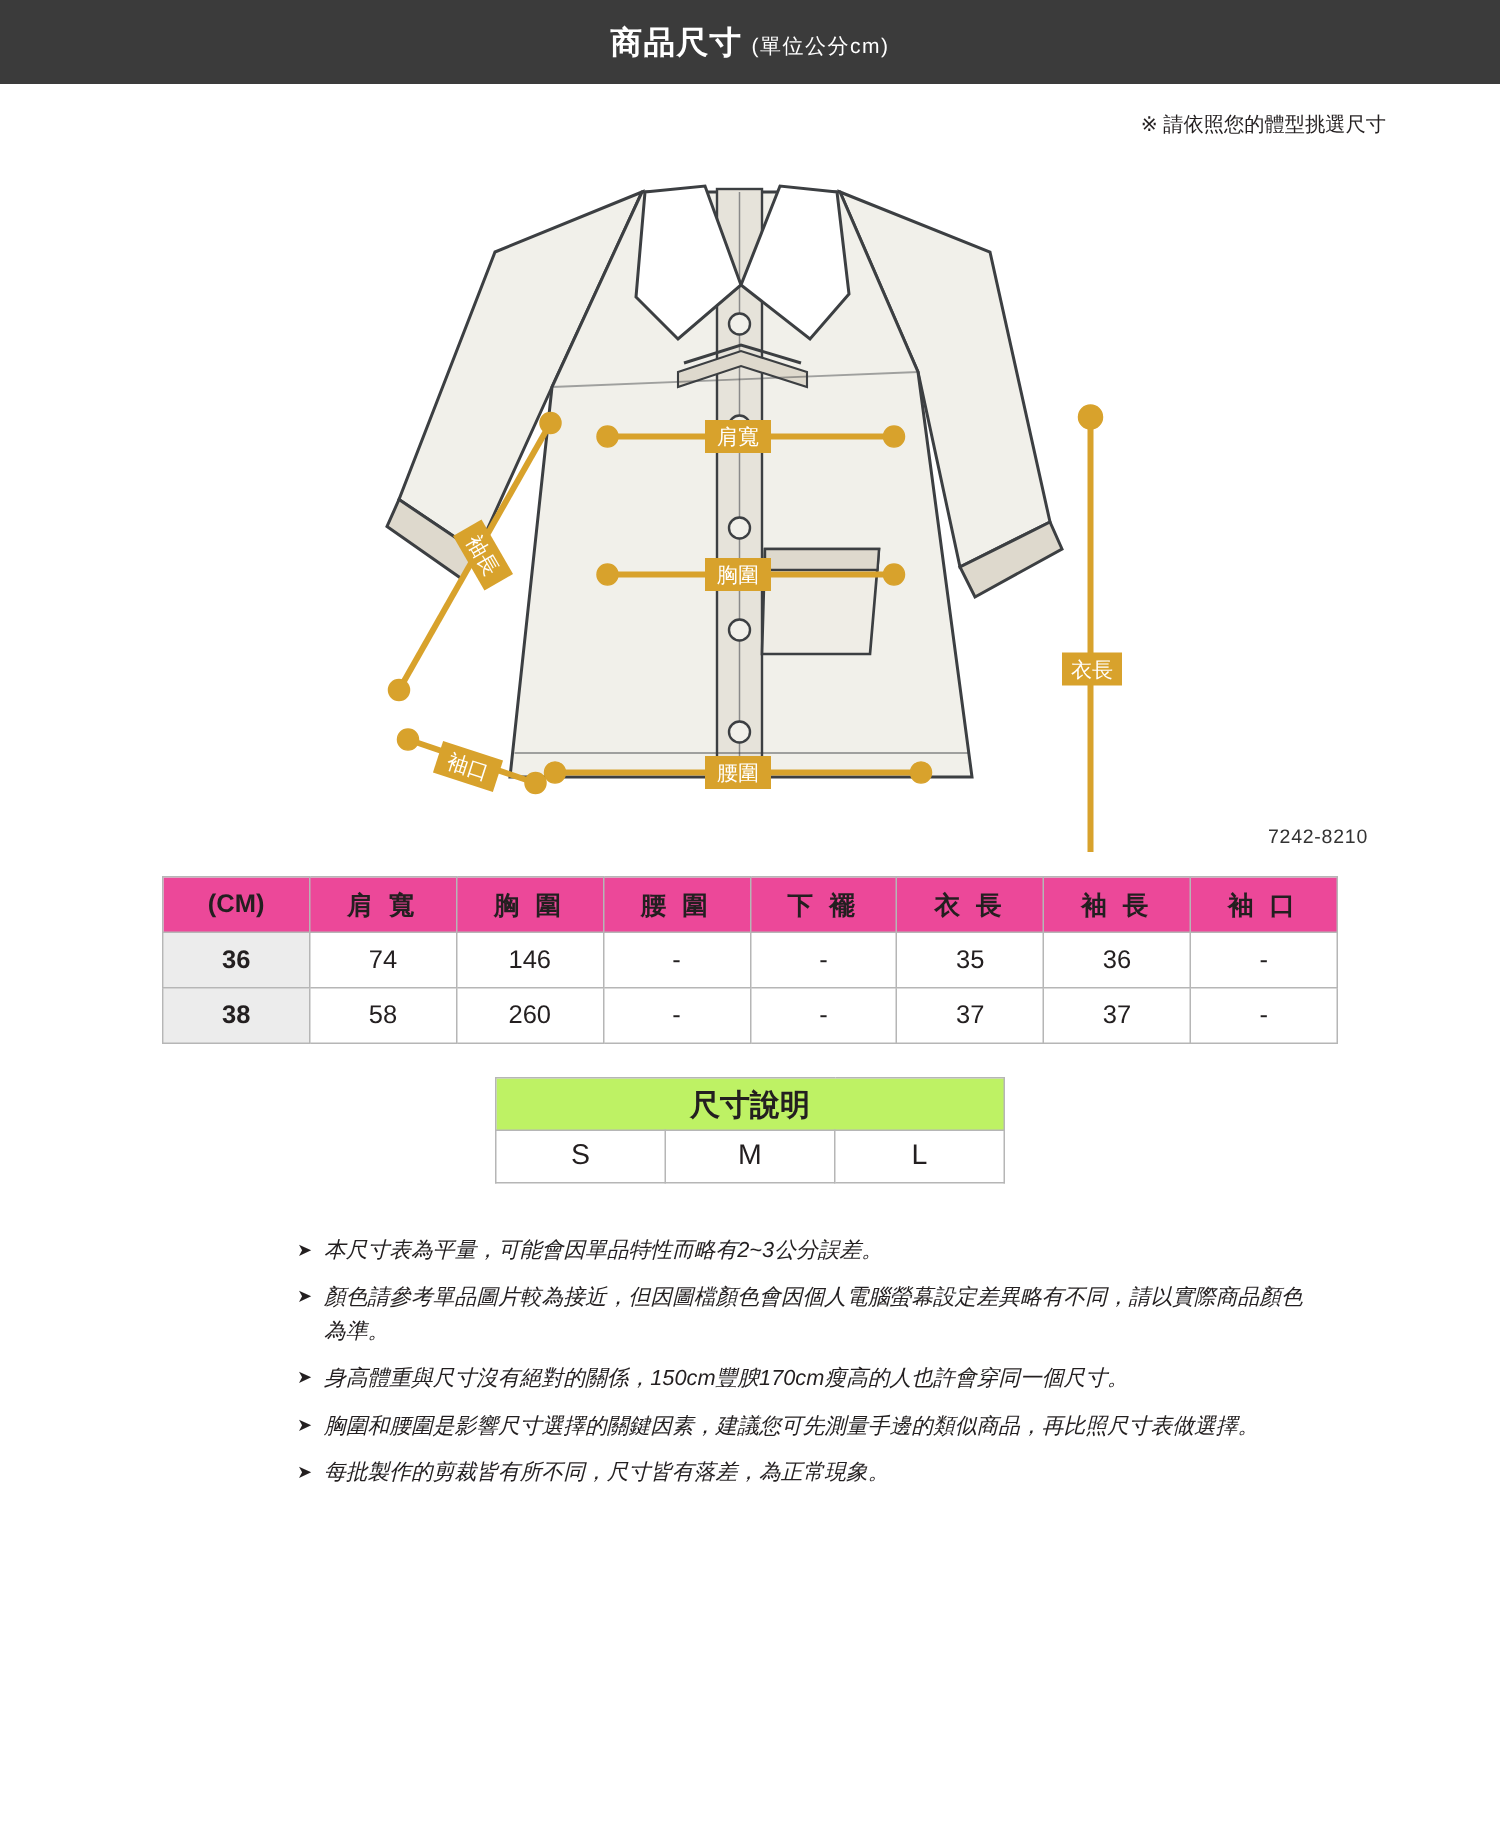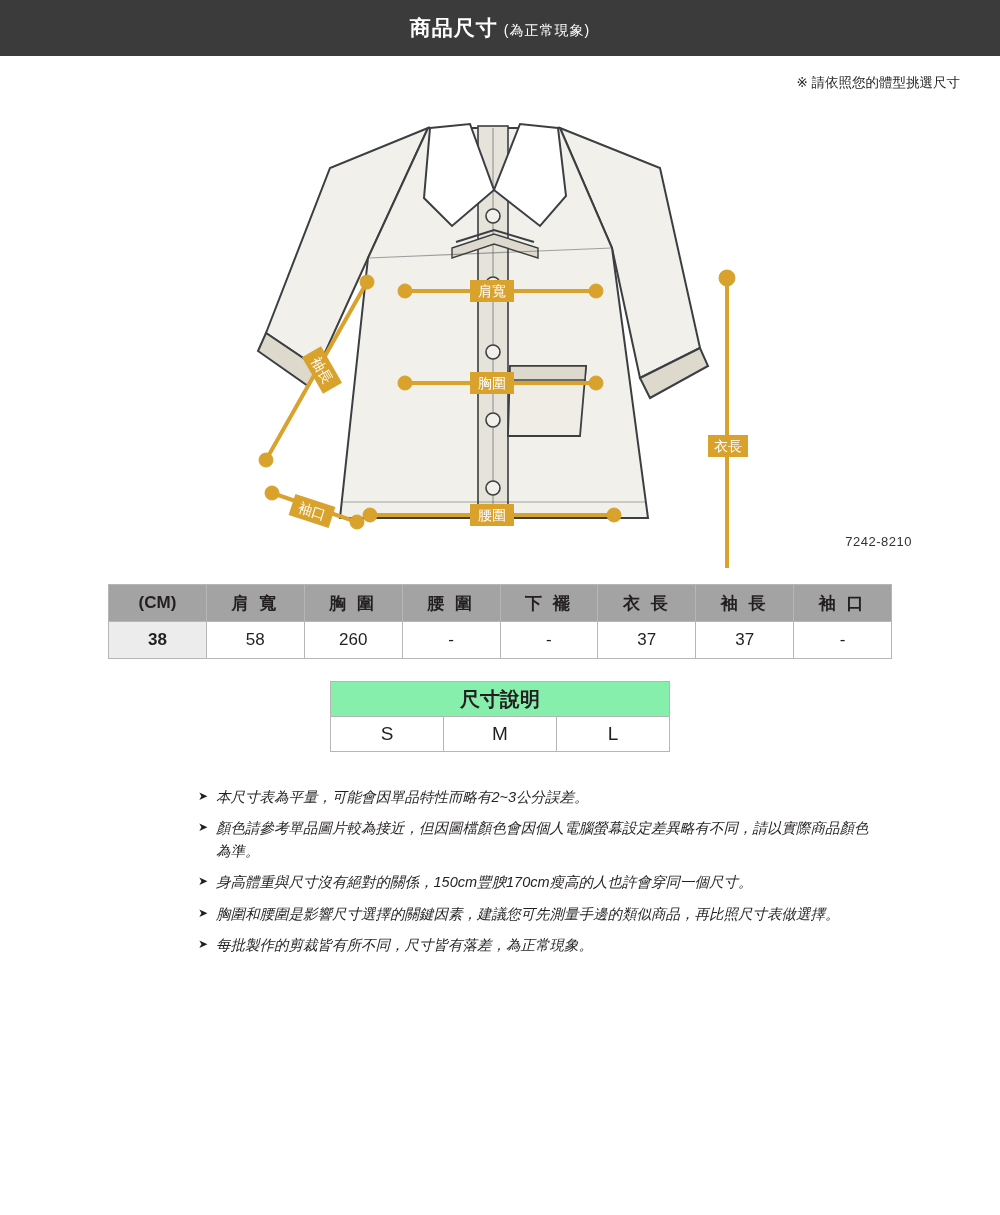--- a/index.html
+++ b/index.html
@@ -34,37 +34,37 @@
     font-size: 14px;
     margin-left: 6px;
     font-weight: normal;
   }
 
   
   .top-note {
     text-align: right;
     font-size: 13.5px;
     color: #231f20;
-    padding: 18px 40px 0 0;
+    padding: 18px 76px 0 0;
   }
 
   
   .illo {
     position: relative;
     width: 1000px;
     height: 470px;
     margin-top: 6px;
     text-align: center;
   }
   .illo svg { display: block; }
 
   .code-label {
     position: absolute;
     right: 88px;
-    top: 436px;
+    top: 452px;
     font-size: 13px;
     color: #333;
     letter-spacing: 0.5px;
   }
 
   
   .size-table-wrap {
     margin: 16px auto 0;
     width: 784px;
   }
@@ -74,21 +74,21 @@
     table-layout: fixed;
   }
   table.size-table th, table.size-table td {
     border: 1px solid #b6b6b6;
     height: 34px;
     text-align: center;
     font-size: 17px;
     color: #231f20;
   }
   table.size-table thead th {
-    background: #a3a3a3;
+    background: #ec4899;
     font-weight: bold;
     letter-spacing: 3px;
   }
   table.size-table thead th.first {
     letter-spacing: 0;
     font-weight: bold;
   }
   table.size-table tbody td.rowhead {
     background: #ececec;
     font-weight: bold;
@@ -105,21 +105,21 @@
     table-layout: fixed;
   }
   table.desc-table td, table.desc-table th {
     border: 1px solid #b6b6b6;
     height: 32px;
     text-align: center;
     font-size: 19px;
     color: #231f20;
   }
   table.desc-table .title-cell {
-    background: #86efac;
+    background: #bef264;
     font-weight: bold;
     font-size: 20px;
   }
 
   
   .notice {
     margin: 34px 0 0 198px;
     width: 680px;
     font-size: 14.5px;
     line-height: 1.55;
@@ -140,21 +140,21 @@
     font-size: 12px;
     line-height: 1.7;
   }
   .notice-text { flex: 1 1 auto; font-style: italic; }
 </style>
 </head>
 <body>
 
 <div class="header">
   <div class="header-title">
-    <span>商品尺寸</span><span class="header-unit">(為正常現象)</span>
+    <span>商品尺寸</span><span class="header-unit">(單位公分cm)</span>
   </div>
 </div>
 
 <div class="top-note">※ 請依照您的體型挑選尺寸</div>
 
 <div class="illo">
   <svg width="1000" height="470" viewBox="0 0 1000 470" xmlns="http://www.w3.org/2000/svg">
 
     <g>
 
@@ -257,20 +257,30 @@
         <th>胸 圍</th>
         <th>腰 圍</th>
         <th>下 襬</th>
         <th>衣 長</th>
         <th>袖 長</th>
         <th>袖 口</th>
       </tr>
     </thead>
     <tbody>
       <tr>
+        <td class="rowhead">36</td>
+        <td>74</td>
+        <td>146</td>
+        <td>-</td>
+        <td>-</td>
+        <td>35</td>
+        <td>36</td>
+        <td>-</td>
+      </tr>
+      <tr>
         <td class="rowhead">38</td>
         <td>58</td>
         <td>260</td>
         <td>-</td>
         <td>-</td>
         <td>37</td>
         <td>37</td>
         <td>-</td>
       </tr>
     </tbody>

